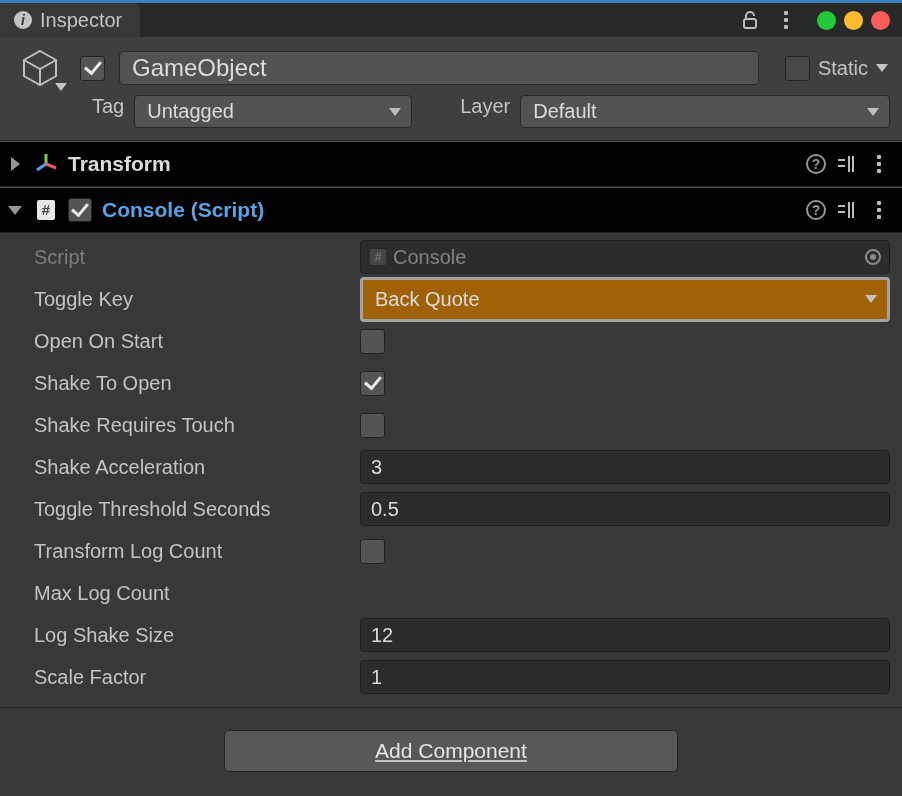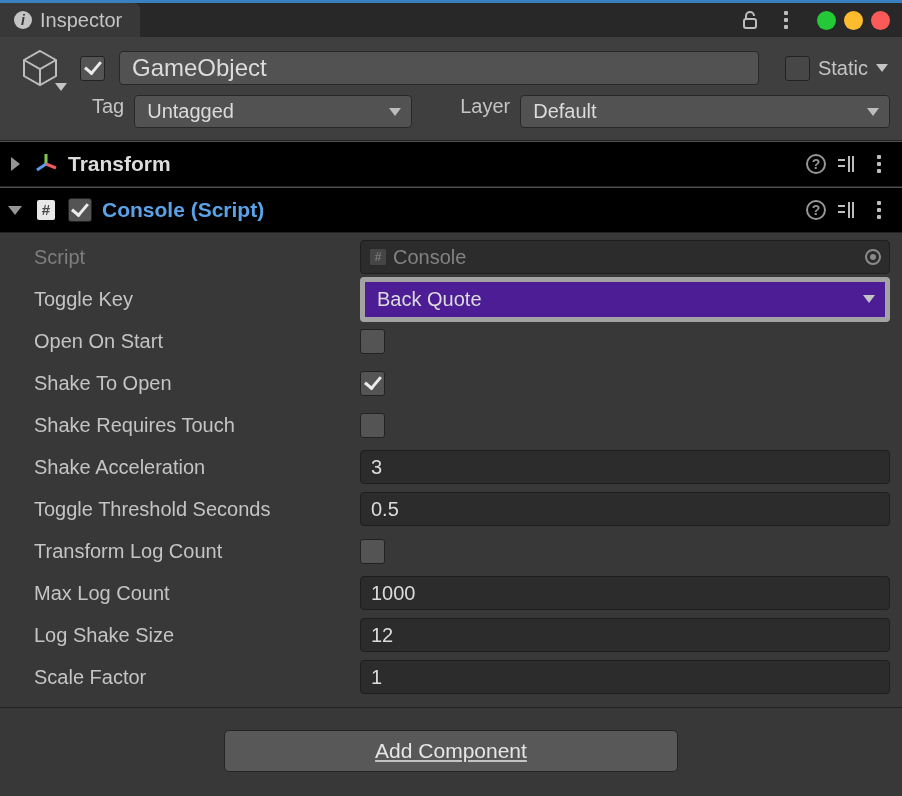--- a/index.html
+++ b/index.html
@@ -105,21 +105,21 @@
   .prop-val { flex:1; display:flex; align-items:center;}
   .objfield {
     flex:1; height:34px; background:#2c2c2c; border:1px solid #1e1e1e; border-radius:4px;
     display:flex; align-items:center; padding:0 8px; color:#828282; gap:6px; position:relative;
   }
   .objfield .script-mini{width:18px;height:18px;background:#454545;border:1px solid #2a2a2a;border-radius:2px;display:flex;align-items:center;justify-content:center;font-size:12px;color:#888;}
   .objfield .picker{position:absolute;right:8px;width:16px;height:16px;border:2px solid #8a8a8a;border-radius:50%;}
   .objfield .picker::after{content:"";position:absolute;left:3px;top:3px;width:6px;height:6px;background:#8a8a8a;border-radius:50%;}
 
   .ddfield {
-    flex:1; height:45px; background:#4c1d95; border:5px solid #a3a3a3; border-radius:4px;
+    flex:1; height:45px; background:#a16207; border:3px solid #a3a3a3; border-radius:4px;
     display:flex; align-items:center; justify-content:space-between; padding:0 10px 0 12px;
     color:#dcdcdc; font-size:20px;
   }
   .txtfield {
     flex:1; height:34px; background:#2c2c2c; border:1px solid #1e1e1e; border-radius:4px;
     color:#dcdcdc; font-size:20px; padding:0 10px; outline:none;
   }
   .chkcell { width:25px; height:25px; }
 
   
@@ -311,23 +311,20 @@
 
     <div class="prop">
       <div class="prop-label">Transform Log Count</div>
       <div class="prop-val">
           <div class="chk chkcell"></div>
         </div>
     </div>
 
     <div class="prop">
       <div class="prop-label">Max Log Count</div>
-      <div class="prop-val">
-          <input class="txtfield" value="1000" style="">
-        </div>
     </div>
 
     <div class="prop">
       <div class="prop-label">Log Shake Size</div>
       <div class="prop-val">
           <input class="txtfield" value="12" style="">
         </div>
     </div>
 
     <div class="prop">

